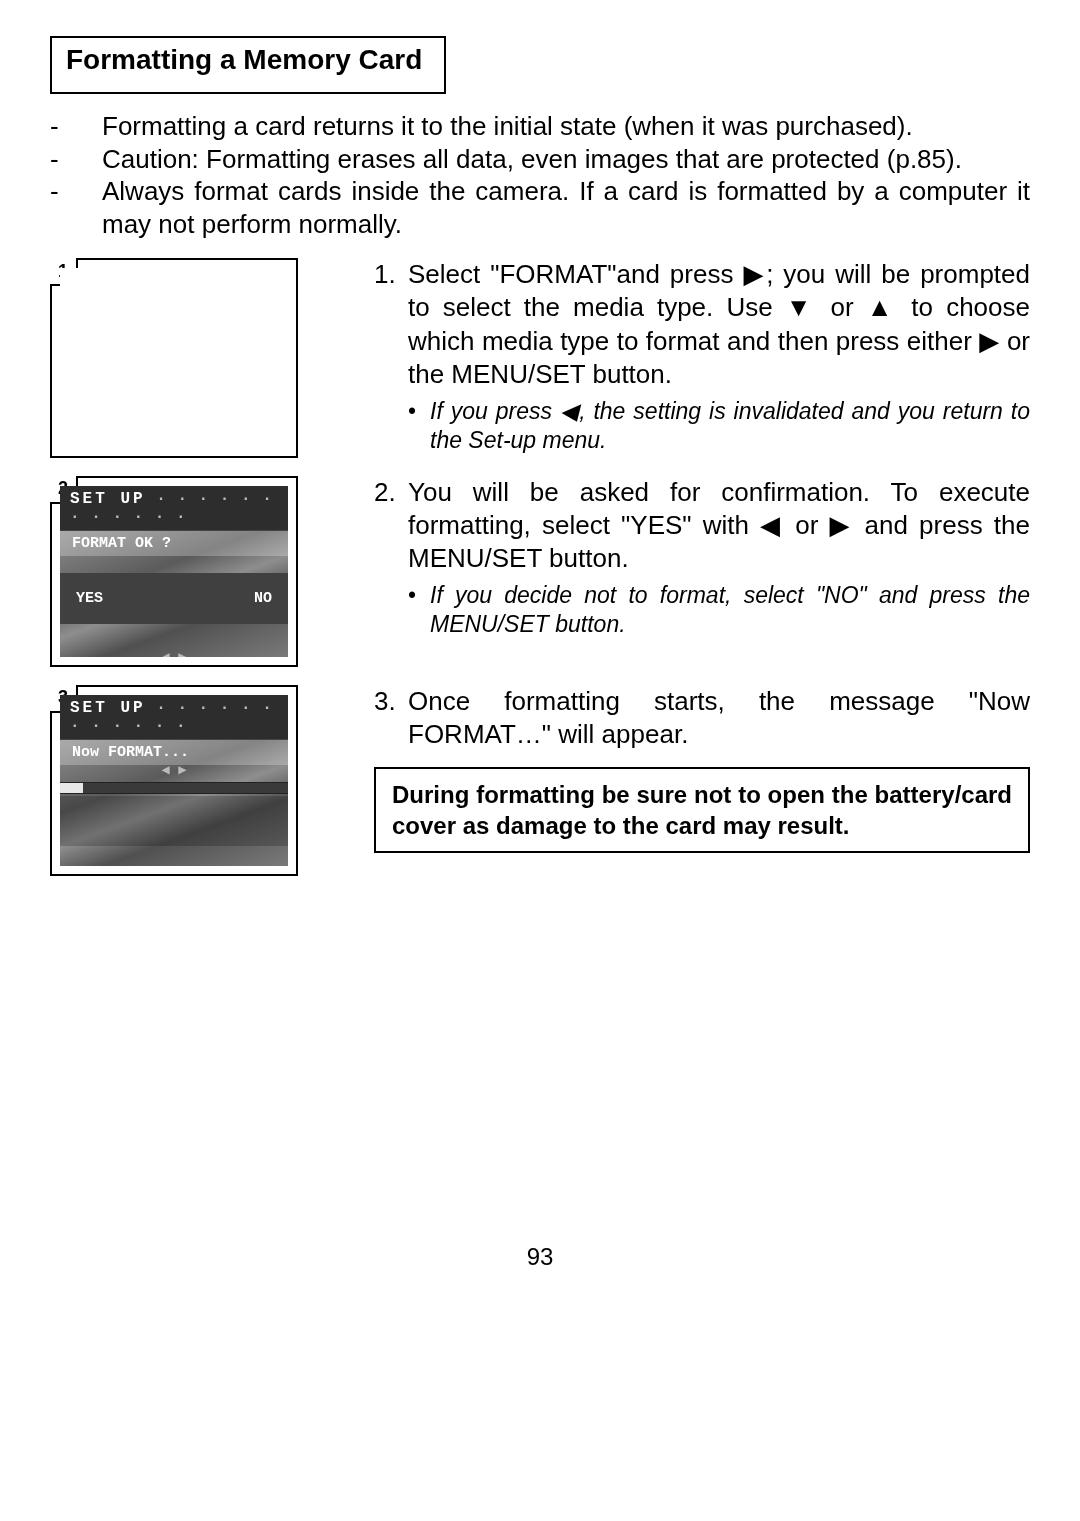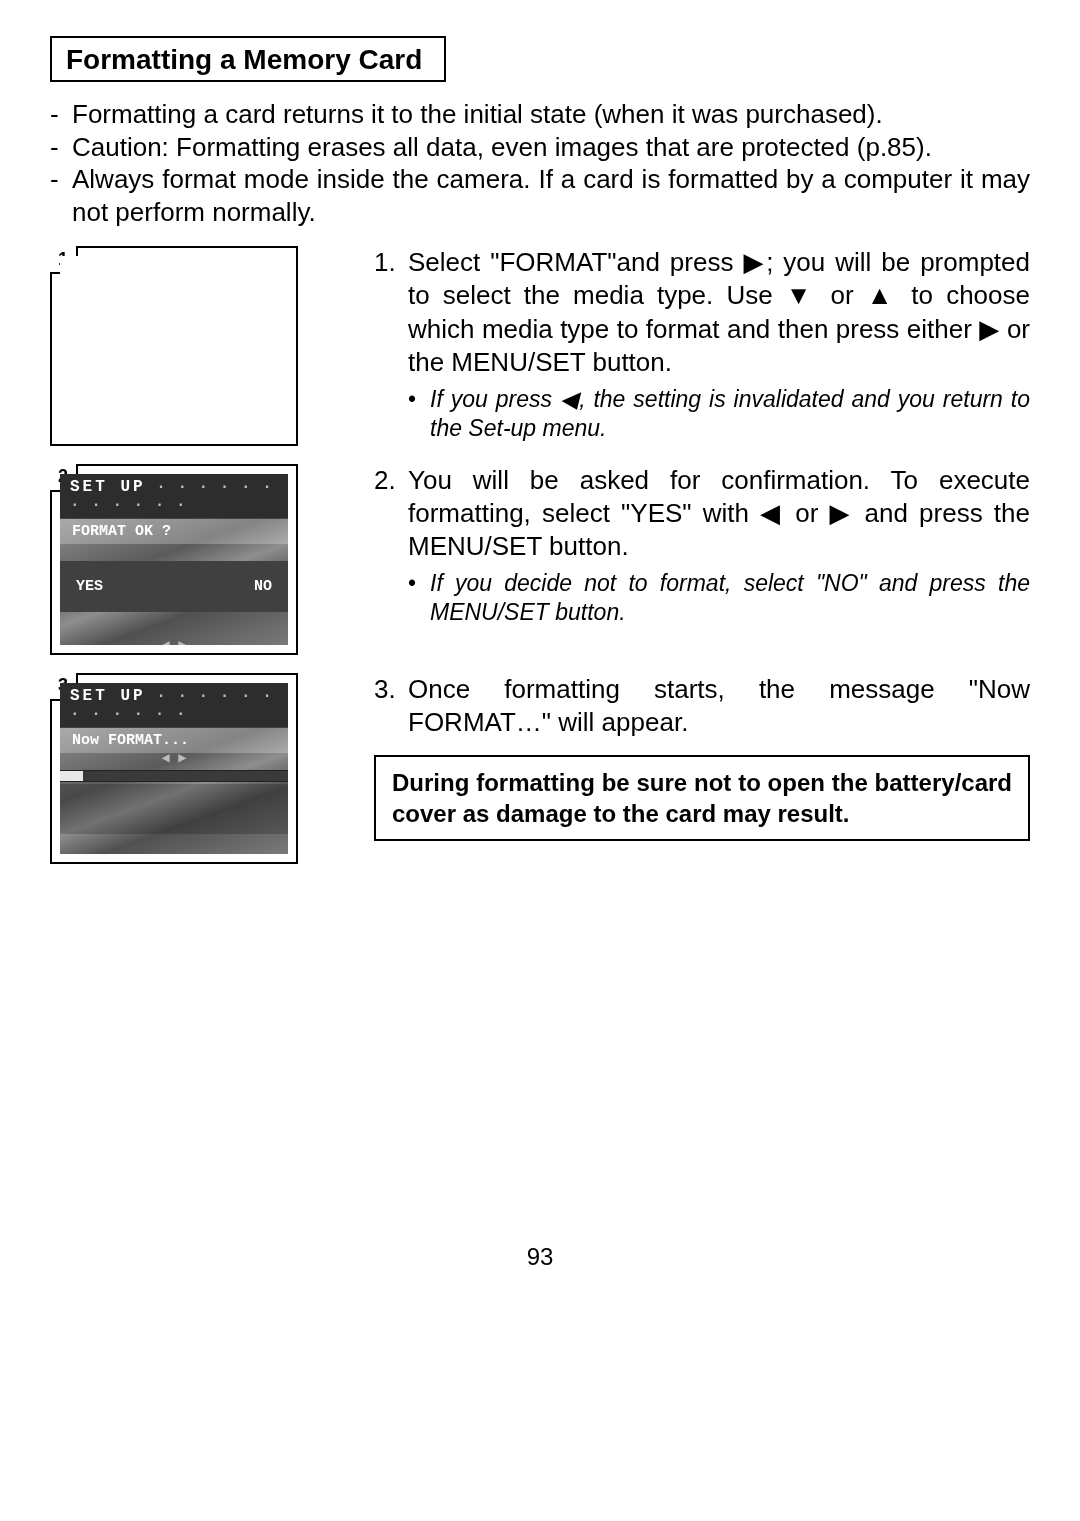--- a/index.html
+++ b/index.html
@@ -22,33 +22,33 @@
     color: #fff;
     padding: 12px 20px 12px 20px;
     margin: 0 -50px 30px -50px;
     font-weight: bold;
   }
   .page-title-bar .main { font-size: 36px; letter-spacing: -0.5px; }
   .page-title-bar .sub  { font-size: 28px; font-weight: bold; }
   .section-heading {
     display: inline-block;
     border: 2px solid #000;
-    padding: 6px 22px 4px 14px;
+    padding: 6px 22px 16px 14px;
     font-size: 28px;
     font-weight: bold;
     margin: 4px 0 16px 0;
   }
   .bullets {
     font-size: 26px;
     line-height: 1.25;
     margin-bottom: 18px;
   }
   .bullet-row { display: flex; }
   .bullet-row .dash { width: 22px; flex: 0 0 22px; }
-  .bullet-row .txt { flex: 1; text-align: justify; }
+  .bullet-row .txt { flex: 1; text-align: justify; margin-left: 30px; }
   .steps { }
   .step {
     display: flex;
     gap: 24px;
     margin-bottom: 18px;
     align-items: flex-start;
   }
   .step .fig-col { flex: 0 0 300px; }
   .step .txt-col { flex: 1; font-size: 26px; line-height: 1.28; }
   .subnote {
@@ -182,21 +182,21 @@
       <div class="bullet-row">
         <span class="dash">-</span>
         <span class="txt">Formatting a card returns it to the initial state (when it was purchased).</span>
       </div>
       <div class="bullet-row">
         <span class="dash">-</span>
         <span class="txt">Caution: Formatting erases all data, even images that are protected (p.85).</span>
       </div>
       <div class="bullet-row">
         <span class="dash">-</span>
-        <span class="txt">Always format mode inside the camera. If a card is formatted by a computer it may not perform normally.</span>
+        <span class="txt">Always format cards inside the camera. If a card is formatted by a computer it may not perform normally.</span>
       </div>
     </div>
 
   <div class="steps" id="steps-container">
       <div class="step">
         <div class="fig-col">
           <div class="figure tall">
             <div class="fig-num">1</div>
             <div class="screen blank"></div>
           </div>

